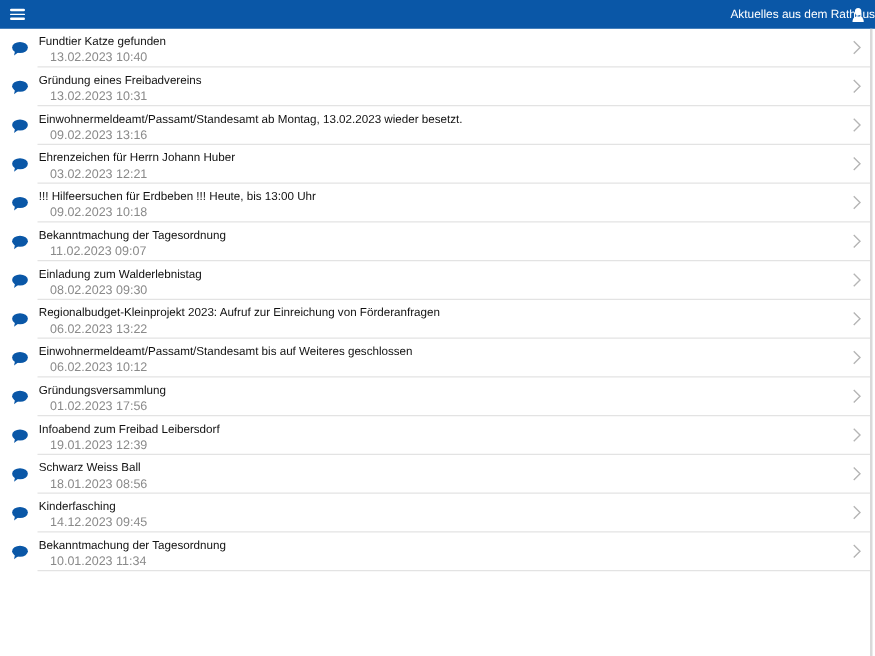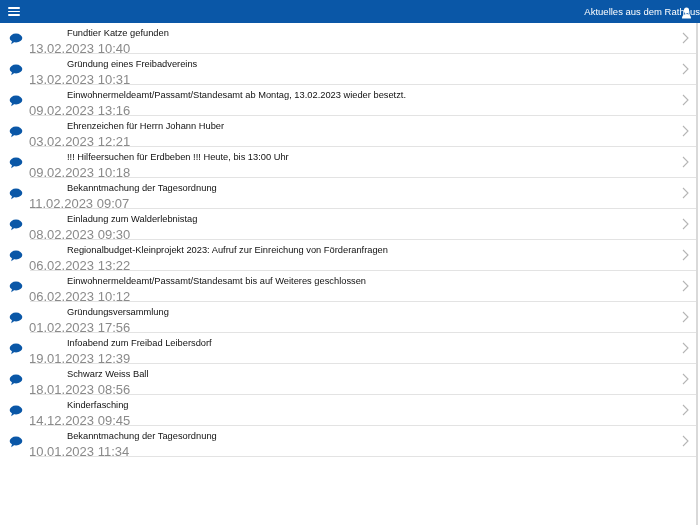--- a/index.html
+++ b/index.html
@@ -5,22 +5,22 @@
   html, body { margin:0; padding:0; }
   body { width:700px; height:525px; background:#ffffff; font-family:"Liberation Sans", sans-serif; overflow:hidden; position:relative; }
   .navbar { position:absolute; left:0; top:0; width:700px; height:23px; background:#0a57a7; color:#fff; }
   .nav-title { position:absolute; left:0; right:0; top:0; height:23px; line-height:23px; text-align:right; font-size:9.5px; color:#fff; }
   .menu-btn { position:absolute; left:8px; top:7px; width:12px; height:9px; cursor:pointer; }
   .menu-btn span { display:block; height:1.6px; background:#fff; margin-bottom:2px; border-radius:1px; }
   .user-btn { position:absolute; right:8px; top:5px; width:11px; height:12px; cursor:pointer; }
   .list { position:absolute; left:0; top:23px; width:696px; }
   .row { position:relative; height:31px; cursor:pointer; }
   .row .bubble { position:absolute; left:9px; top:10px; width:14px; height:12px; }
-  .row .title { position:absolute; left:31px; top:5px; font-size:9.3px; color:#111; white-space:nowrap;margin-left:36px; }
-  .row .date { position:absolute; left:29px; top:17.5px; font-size:13px; color:#8a8a8a; white-space:nowrap; }
+  .row .title { position:absolute; left:31px; top:5px; font-size:9.3px; color:#111; white-space:nowrap; }
+  .row .date { position:absolute; left:40px; top:17.5px; font-size:10px; color:#8a8a8a; white-space:nowrap; }
   .row .chev { position:absolute; right:7px; top:9px; width:7px; height:12px; }
   .row .sep { position:absolute; left:30px; right:0; bottom:0; height:1px; background:#e3e3e3; }
   .scrollbar { position:absolute; left:696px; top:23px; width:2px; height:502px; background:#d9d9d9; }
 </style>
 </head>
 <body>
 
 <div class="navbar">
   <div class="menu-btn">
     <span></span>

